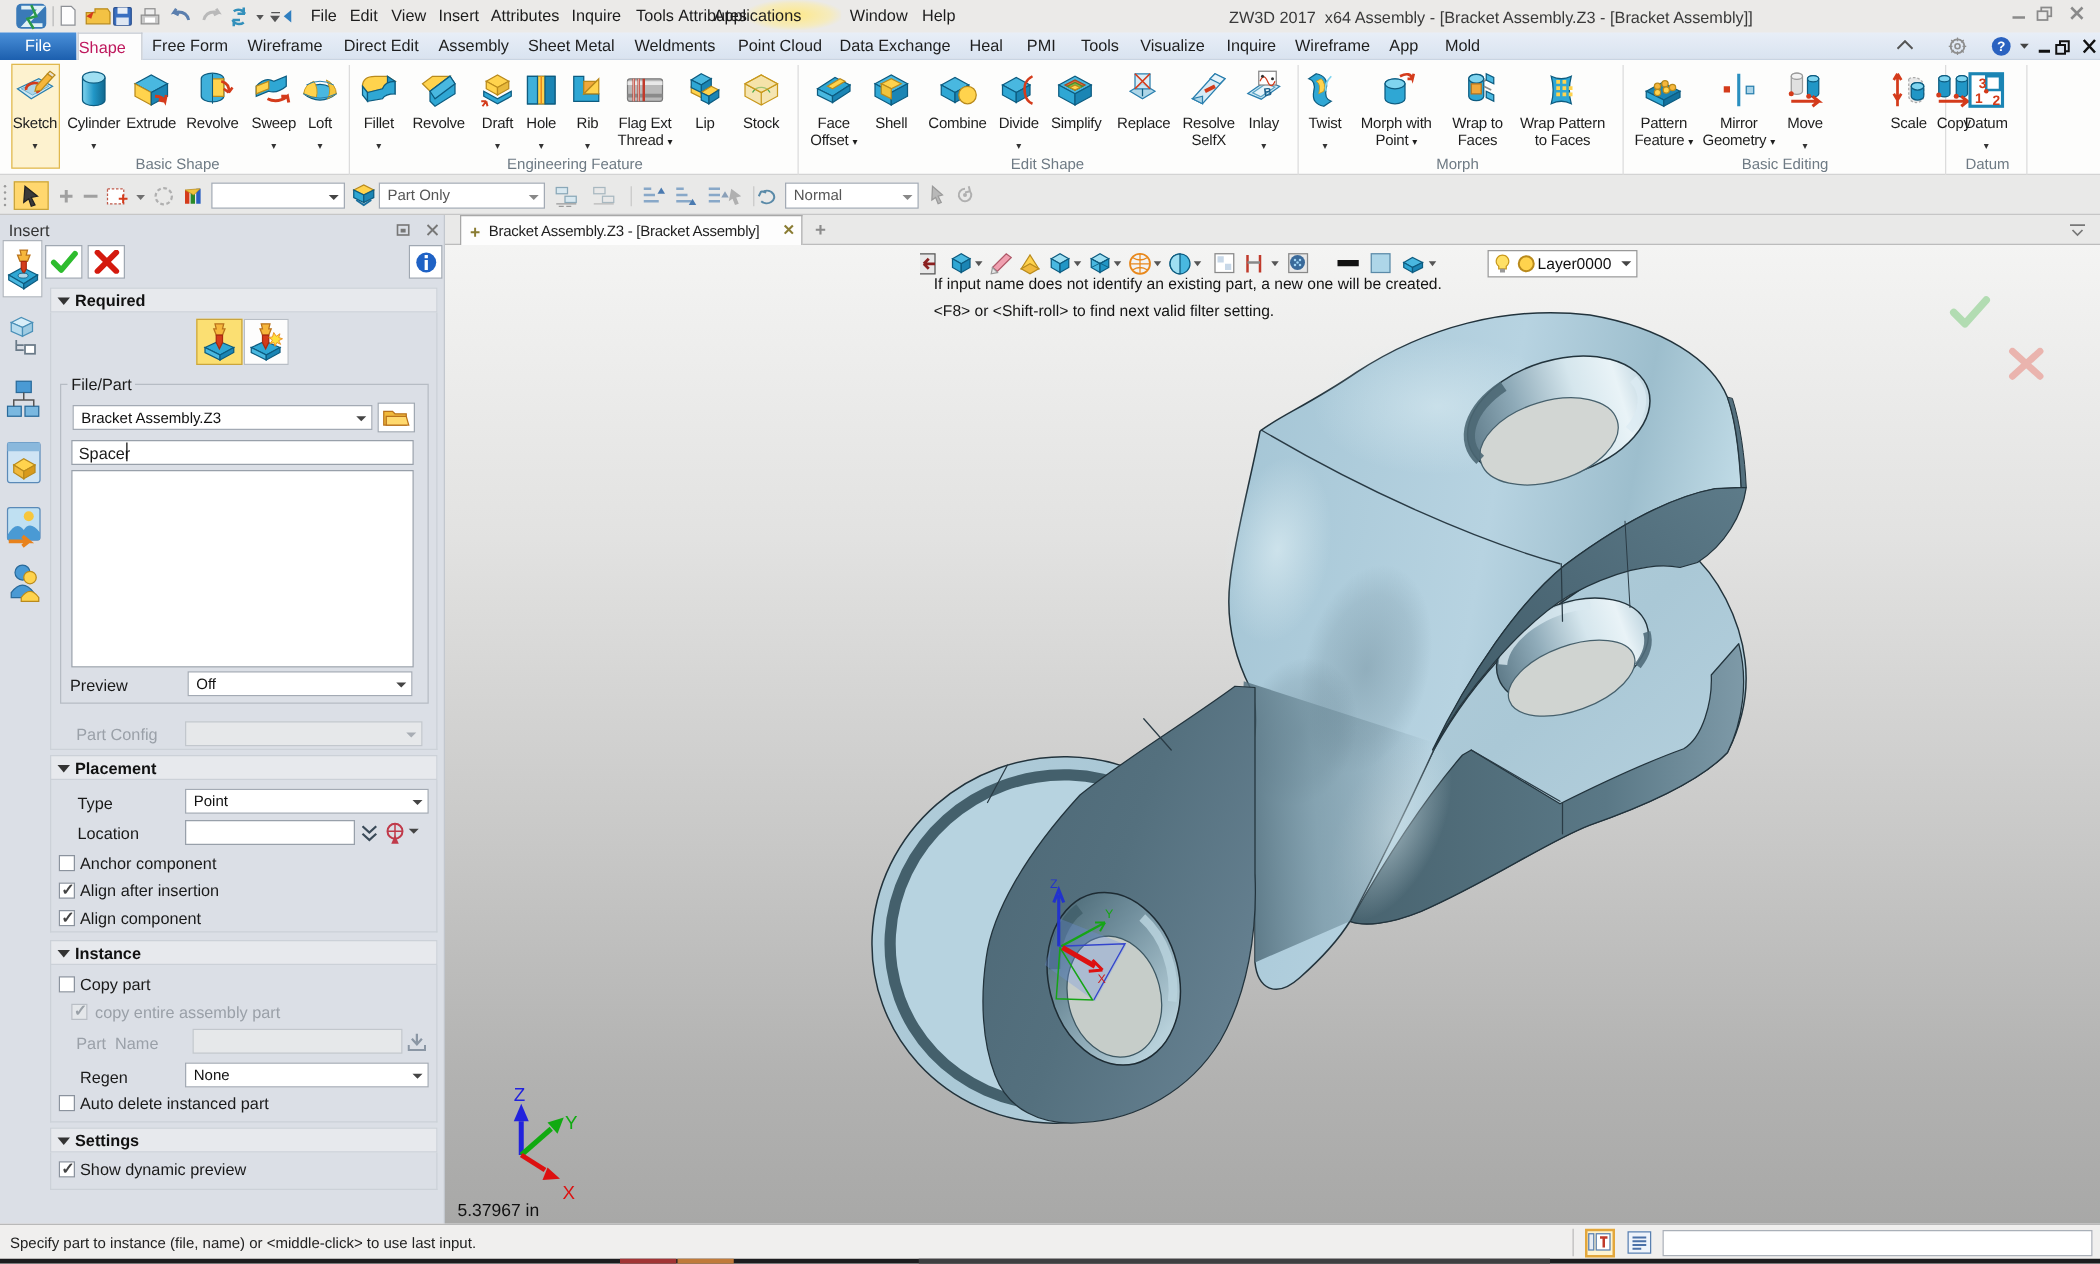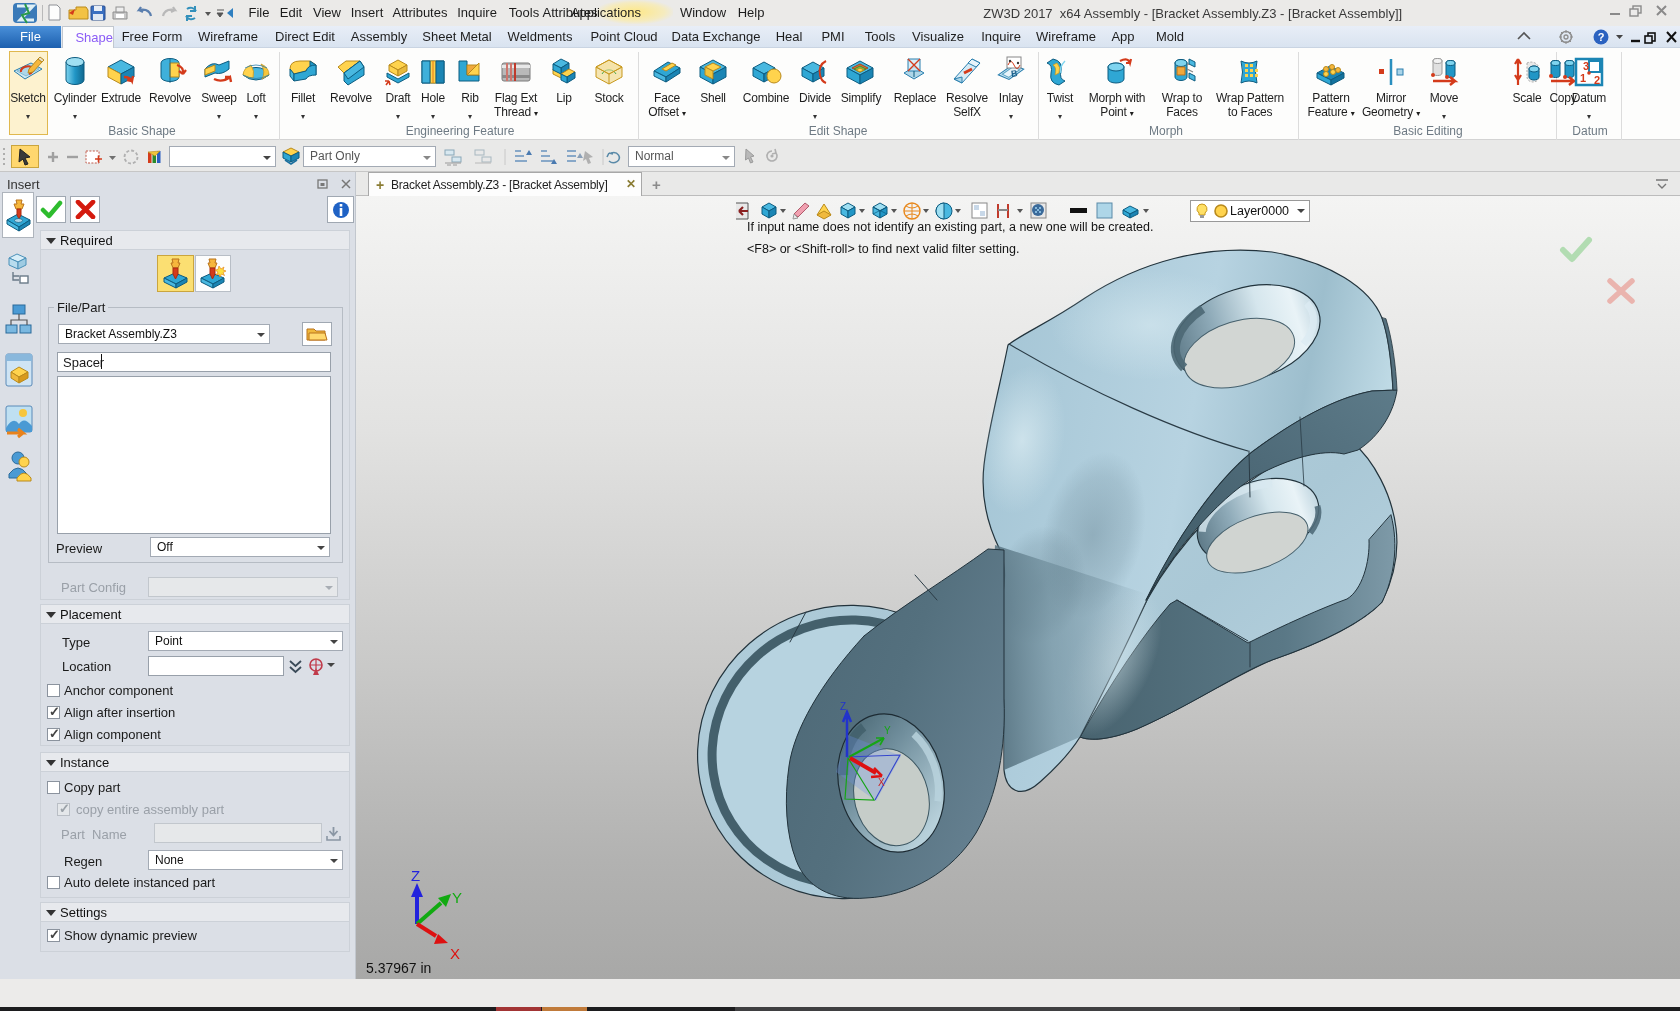--- a/index.html
+++ b/index.html
@@ -6,37 +6,37 @@
 .ab{position:absolute}
 #page{position:relative;width:1680px;height:1011px;background:#ecebea;}
 
 #titlebar{left:0;top:0;width:1680px;height:26px;background:#ebeae8;}
 .menu{font-size:13px;color:#1c1c1c;top:5px;transform:translateX(-50%);white-space:nowrap}
 .ttl{font-size:13px;color:#3a3a3a;top:6px;transform:translateX(-50%);white-space:nowrap}
 
 #tabrow{left:0;top:26px;width:1680px;height:22px;background:linear-gradient(#e8eef7,#d9e3f0);border-bottom:1px solid #c9d4e2}
 .rtab{font-size:13px;color:#1e1e1e;top:3px;transform:translateX(-50%);white-space:nowrap}
 #filetab{left:0;top:0;width:61px;height:22px;background:linear-gradient(#4a90d9,#1c5fae);color:#fff;font-size:13px;text-align:center;line-height:21px}
-#shapetab{left:62px;top:0;width:52px;height:22px;background:#fdfdfd;border:1px solid #c2c8cf;border-bottom:none;color:#8b5cf6;font-size:13px;text-align:right;line-height:21px}
+#shapetab{left:62px;top:0;width:52px;height:22px;background:#fdfdfd;border:1px solid #c2c8cf;border-bottom:none;color:#be185d;font-size:13px;text-align:left;line-height:21px}
 
 #ribbon{left:0;top:48px;width:1680px;height:92px;background:#fdfdfc;border-bottom:1px solid #d3d3d3}
 .rb{position:absolute;top:2px;width:60px;height:88px;text-align:center}
 .ric{position:absolute;left:50%;transform:translateX(-50%);top:5px}
 .rlb{position:absolute;top:41px;width:100%;font-size:12px;line-height:14px;color:#1e1e1e;letter-spacing:-.2px}
 .rdd{position:absolute;top:62px;width:100%;font-size:8px;color:#333}
 .rsep{position:absolute;top:4px;width:1px;height:132px;background:#dcdcdc}
 .rgl{position:absolute;top:76px;font-size:12px;color:#6e7a84;transform:translateX(-50%);white-space:nowrap}
 
 #selbar{left:0;top:140px;width:1680px;height:32px;background:#e9e9e8;border-bottom:1px solid #c6c6c6}
 .combo{position:absolute;background:#fff;border:1px solid #a3aab4;font-size:12px;color:#111;}
 .combo .cv{position:absolute;left:6px;top:2px;white-space:nowrap}
 .combo .ca{position:absolute;right:4px;top:45%;width:0;height:0;border-left:4px solid transparent;border-right:4px solid transparent;border-top:4px solid #444}
 
 #lpanel{left:0;top:172px;width:356px;height:807px;background:#dbdfe6;border-right:1px solid #c2c7ce}
-.sechdr{position:absolute;left:40px;width:310px;height:20px;background:#e7e9ed;border:1px solid #ccd1d8;font-size:13px;font-weight:normal;color:#111}
+.sechdr{position:absolute;left:40px;width:310px;height:20px;background:#e7e9ed;border:1px solid #ccd1d8;font-size:13px;font-weight:bold;color:#111}
 .sechdr .tri{position:absolute;left:5px;top:7px;width:0;height:0;border-left:5px solid transparent;border-right:5px solid transparent;border-top:6px solid #333}
 .sechdr .st{position:absolute;left:19px;top:2px}
 .lbl{position:absolute;font-size:13px;color:#1a1a1a;white-space:nowrap}
 .glbl{position:absolute;font-size:13px;color:#9aa0a8;white-space:nowrap}
 .cb{position:absolute;width:13px;height:13px;background:#fff;border:1px solid #8b939e}
 .cb.ck::after{content:"\2713";position:absolute;left:1px;top:-3px;font-size:13px;font-weight:bold;color:#444}
 .cb.dis{background:#e4e7ea;border-color:#b9bec5}
 .cb.dis::after{color:#9aa1a8}
 .wbtn{position:absolute;background:#fff;border:1px solid #a0a8b2}
 
@@ -658,21 +658,21 @@
         <path d="M2 20 L13 15 L25 20 L14 26 Z" fill="#2fa7d4" stroke="#0d5c80"></path>
         <path d="M2 20 v4 L14 30 V26 Z" fill="#49b8e0" stroke="#0d5c80"></path>
         <path d="M25 20 v4 L14 30 V26 Z" fill="#1b85b4" stroke="#0d5c80"></path>
         <path d="M10 1 h7 l-1 4 h2 l-2 5 h-5 l-2 -5 h2 z" fill="#f6b73c" stroke="#b9731c"></path>
         <path d="M11 10 h5 v6 l-2.5 5 -2.5 -5 z" fill="#d43b1b" stroke="#a82a10"></path>
         <path d="M20 8 l2 3 3 -2 -1 3 3 1 -3 1.5 1.5 3 -3 -1.5 -1.5 3 -1 -3 -3 1 2 -3 -3 -2 3 -.5 z" fill="#ffdf3c" stroke="#e88a1c" stroke-width=".7"></path>
       </svg>
 
 <div class="ab" style="left:48px;top:135px;width:295px;height:256px;border:1px solid #b6bcc4"></div>
 <div class="lbl" style="left:54px;top:128px;background:#dbdfe6;padding:0 3px">File/Part</div>
-<div class="combo" style="left:58px;top:152px;width:212px;height:20px">
+<div class="combo" style="left:58px;top:152px;width:240px;height:20px">
         <span class="cv">Bracket Assembly.Z3</span>
         <span class="ca"></span>
       </div>
 <div class="wbtn" style="left:302px;top:150px;width:30px;height:24px"></div>
 <svg class="ab" style="left:306px;top:154px" width="22" height="16" viewBox="0 0 22 16">
         <path d="M1 3 h7 l2 2 h9 v9 h-18 z" fill="#f0b93c" stroke="#b9731c"></path>
         <path d="M3 7 h16 l2 7 h-18 z" fill="#ffd96e" stroke="#b9731c"></path>
       </svg>
 <div class="ab" style="left:57px;top:180px;width:274px;height:20px;background:#fff;border:1px solid #98a0aa"></div>
 <div class="lbl" style="left:63px;top:183px">Spacer</div>
@@ -985,17 +985,30 @@
 <path d="M451 894 l-13 4 8 9 z" fill="#11aa11"></path>
 <path d="M417 924 L436 936" stroke="#dd1111" stroke-width="4"></path>
 <path d="M448 943 l-10 -9 -4 10 z" fill="#dd1111"></path>
 <text x="411" y="881" font-size="15" fill="#2222dd" font-family="Liberation Sans">Z</text>
 <text x="452" y="903" font-size="15" fill="#11aa11" font-family="Liberation Sans">Y</text>
 <text x="450" y="959" font-size="15" fill="#dd1111" font-family="Liberation Sans">X</text>
 </g>
 <text x="366" y="973" font-size="14" fill="#111" font-family="Liberation Sans">5.37967 in</text>
 </svg>
 </div>
+<div class="ab" id="statusbar">
+<div class="vt" style="left:8px;top:7px">Specify part to instance (file, name) or &lt;middle-click&gt; to use last input.</div>
+<div class="ab" style="left:1258px;top:3px;width:1px;height:22px;background:#bbb"></div>
+<div class="ab" style="left:1268px;top:3px;width:24px;height:23px;background:#fdf3d1;border:2px solid #e3a73c"><svg width="20" height="19" viewBox="0 0 20 19">
+          <rect x="1" y="2" width="4" height="13" fill="#e8edf4" stroke="#5a80b0"></rect>
+          <rect x="7" y="2" width="11" height="13" fill="#fff" stroke="#5a80b0"></rect>
+          <path d="M10 5 h6 m-3 0 v8" stroke="#c03a2b" stroke-width="2"></path>
+        </svg></div>
+<div class="ab" style="left:1302px;top:5px;width:19px;height:18px;background:#eef3fb;border:1px solid #5a80b0"><svg width="17" height="16" viewBox="0 0 17 16">
+          <path d="M3 4 h11 M3 7 h11 M3 10 h11 M3 13 h7" stroke="#4a70a8" stroke-width="1.6"></path>
+        </svg></div>
+<div class="ab" style="left:1330px;top:4px;width:344px;height:21px;background:#fff;border:1px solid #aab0b8"></div>
+</div>
 <div class="ab" id="sliver">
 <div class="ab" style="left:496px;top:0;width:45px;height:4px;background:#a23434"></div>
 <div class="ab" style="left:542px;top:0;width:45px;height:4px;background:#c07a3a"></div>
 <div class="ab" style="left:735px;top:0;width:505px;height:4px;background:#3f3f41"></div>
 </div>
 </div>
 </body></html>

